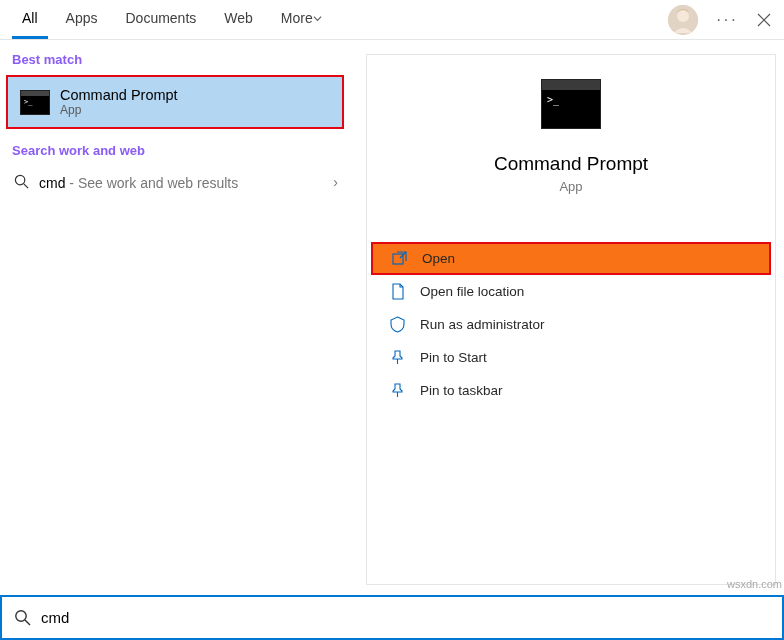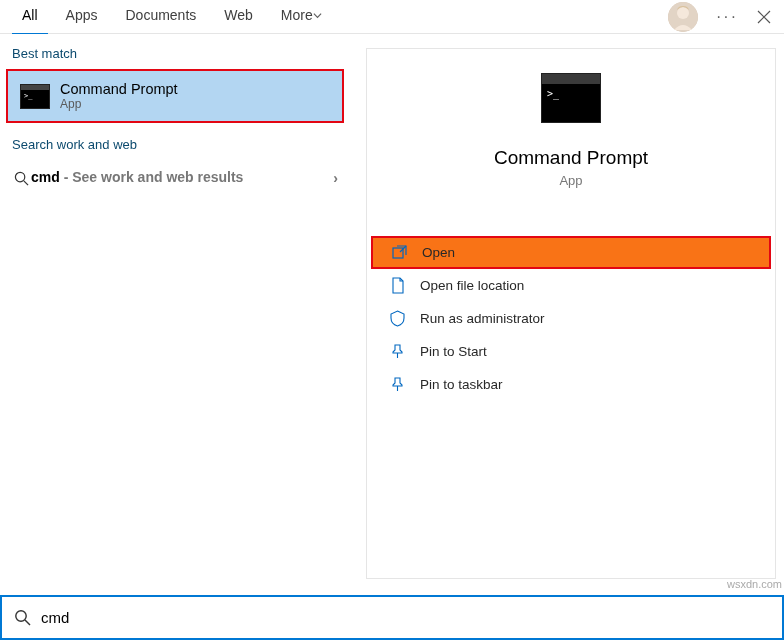--- a/index.html
+++ b/index.html
@@ -1,39 +1,39 @@
 <!DOCTYPE html>
 <html><head>
   <meta charset="utf-8">
   <style>
     * { margin: 0; padding: 0; box-sizing: border-box; font-family: 'Segoe UI', Arial, sans-serif; }
     body { width: 784px; height: 640px; background: #fff; position: relative; overflow: hidden; }
-    .topbar { height: 34px; display: flex; align-items: center; padding: 0 12px; border-bottom: 1px solid #e5e5e5; justify-content: flex-end; }
+    .topbar { height: 40px; display: flex; align-items: center; padding: 0 12px; border-bottom: 1px solid #e5e5e5; justify-content: flex-end; }
     .tabs { display: flex; gap: 8px; flex: 1; }
     .tab { padding: 10px 10px 10px; font-size: 14px; color: #404040; cursor: pointer; border-bottom: 3px solid transparent; }
     .tab.active { color: #000; border-bottom: 3px solid #0078d4; }
     .tab-more { display: flex; align-items: center; }
     .top-right { display: flex; align-items: center; gap: 18px; }
     .avatar { width: 30px; height: 30px; border-radius: 50%; background: #d9c8b8; display: flex; align-items: center; justify-content: center; overflow: hidden; }
     .avatar svg { width: 30px; height: 30px; }
     .hdots { color: #606060; font-size: 16px; letter-spacing: 2px; cursor: pointer; }
     .close-x { width: 16px; height: 16px; color: #555; cursor: pointer; }
     .main { display: flex; height: 545px; }
     .left-col { width: 352px; background: #fff; }
     .right-col { flex: 1; padding: 14px 8px 0 14px; }
     .right-panel { background: #fff; border: 1px solid #e5e5e5; height: 100%; position: relative; }
-    .section-label { font-size: 13px; font-weight: 400; padding: 12px 12px 6px; color: #0c4a6e; }
+    .section-label { font-size: 13px; font-weight: 700; padding: 12px 12px 6px; color: #8b5cf6; }
     .best-match-item { display: flex; align-items: center; gap: 10px; padding: 10px 12px; background: #b3d6f2; border: 2px solid #e30613; margin: 2px 8px 2px 6px; }
     .cmd-icon { width: 30px; height: 25px; background: #000; border: 1px solid #222; position: relative; }
     .cmd-icon::before { content: ''; position: absolute; top: 0; left: 0; right: 0; height: 5px; background: #444; }
     .cmd-icon::after { content: '>_'; position: absolute; top: 7px; left: 3px; color: #fff; font-size: 7px; font-family: monospace; }
     .best-match-text { display: flex; flex-direction: column; }
     .result-title { font-size: 14.5px; color: #000; }
     .result-sub { font-size: 12px; color: #5a5a5a; }
-    .search-row { display: flex; align-items: flex-end; padding: 10px 14px; gap: 2px; cursor: pointer; font-weight: bold; }
+    .search-row { display: flex; align-items: flex-start; padding: 10px 14px; gap: 10px; cursor: pointer; }
     .search-row .arrow { margin-left: auto; color: #777; font-size: 14px; }
     .search-icon-sm { width: 15px; height: 15px; }
     .search-text { font-size: 14px; color: #000; }
     .search-hint { font-size: 14px; color: #777; }
     .preview-icon-wrap { display: flex; justify-content: center; padding-top: 24px; }
     .preview-icon { width: 60px; height: 50px; background: #000; border: 1px solid #222; position: relative; }
     .preview-icon::before { content: ''; position: absolute; top: 0; left: 0; right: 0; height: 10px; background: #3a3a3a; }
     .preview-icon::after { content: '>_'; position: absolute; top: 14px; left: 5px; color: #fff; font-size: 10px; font-family: monospace; }
     .preview-title { text-align: center; font-size: 19px; margin-top: 24px; color: #000; }
     .preview-sub { text-align: center; font-size: 13px; color: #777; margin-top: 4px; }

